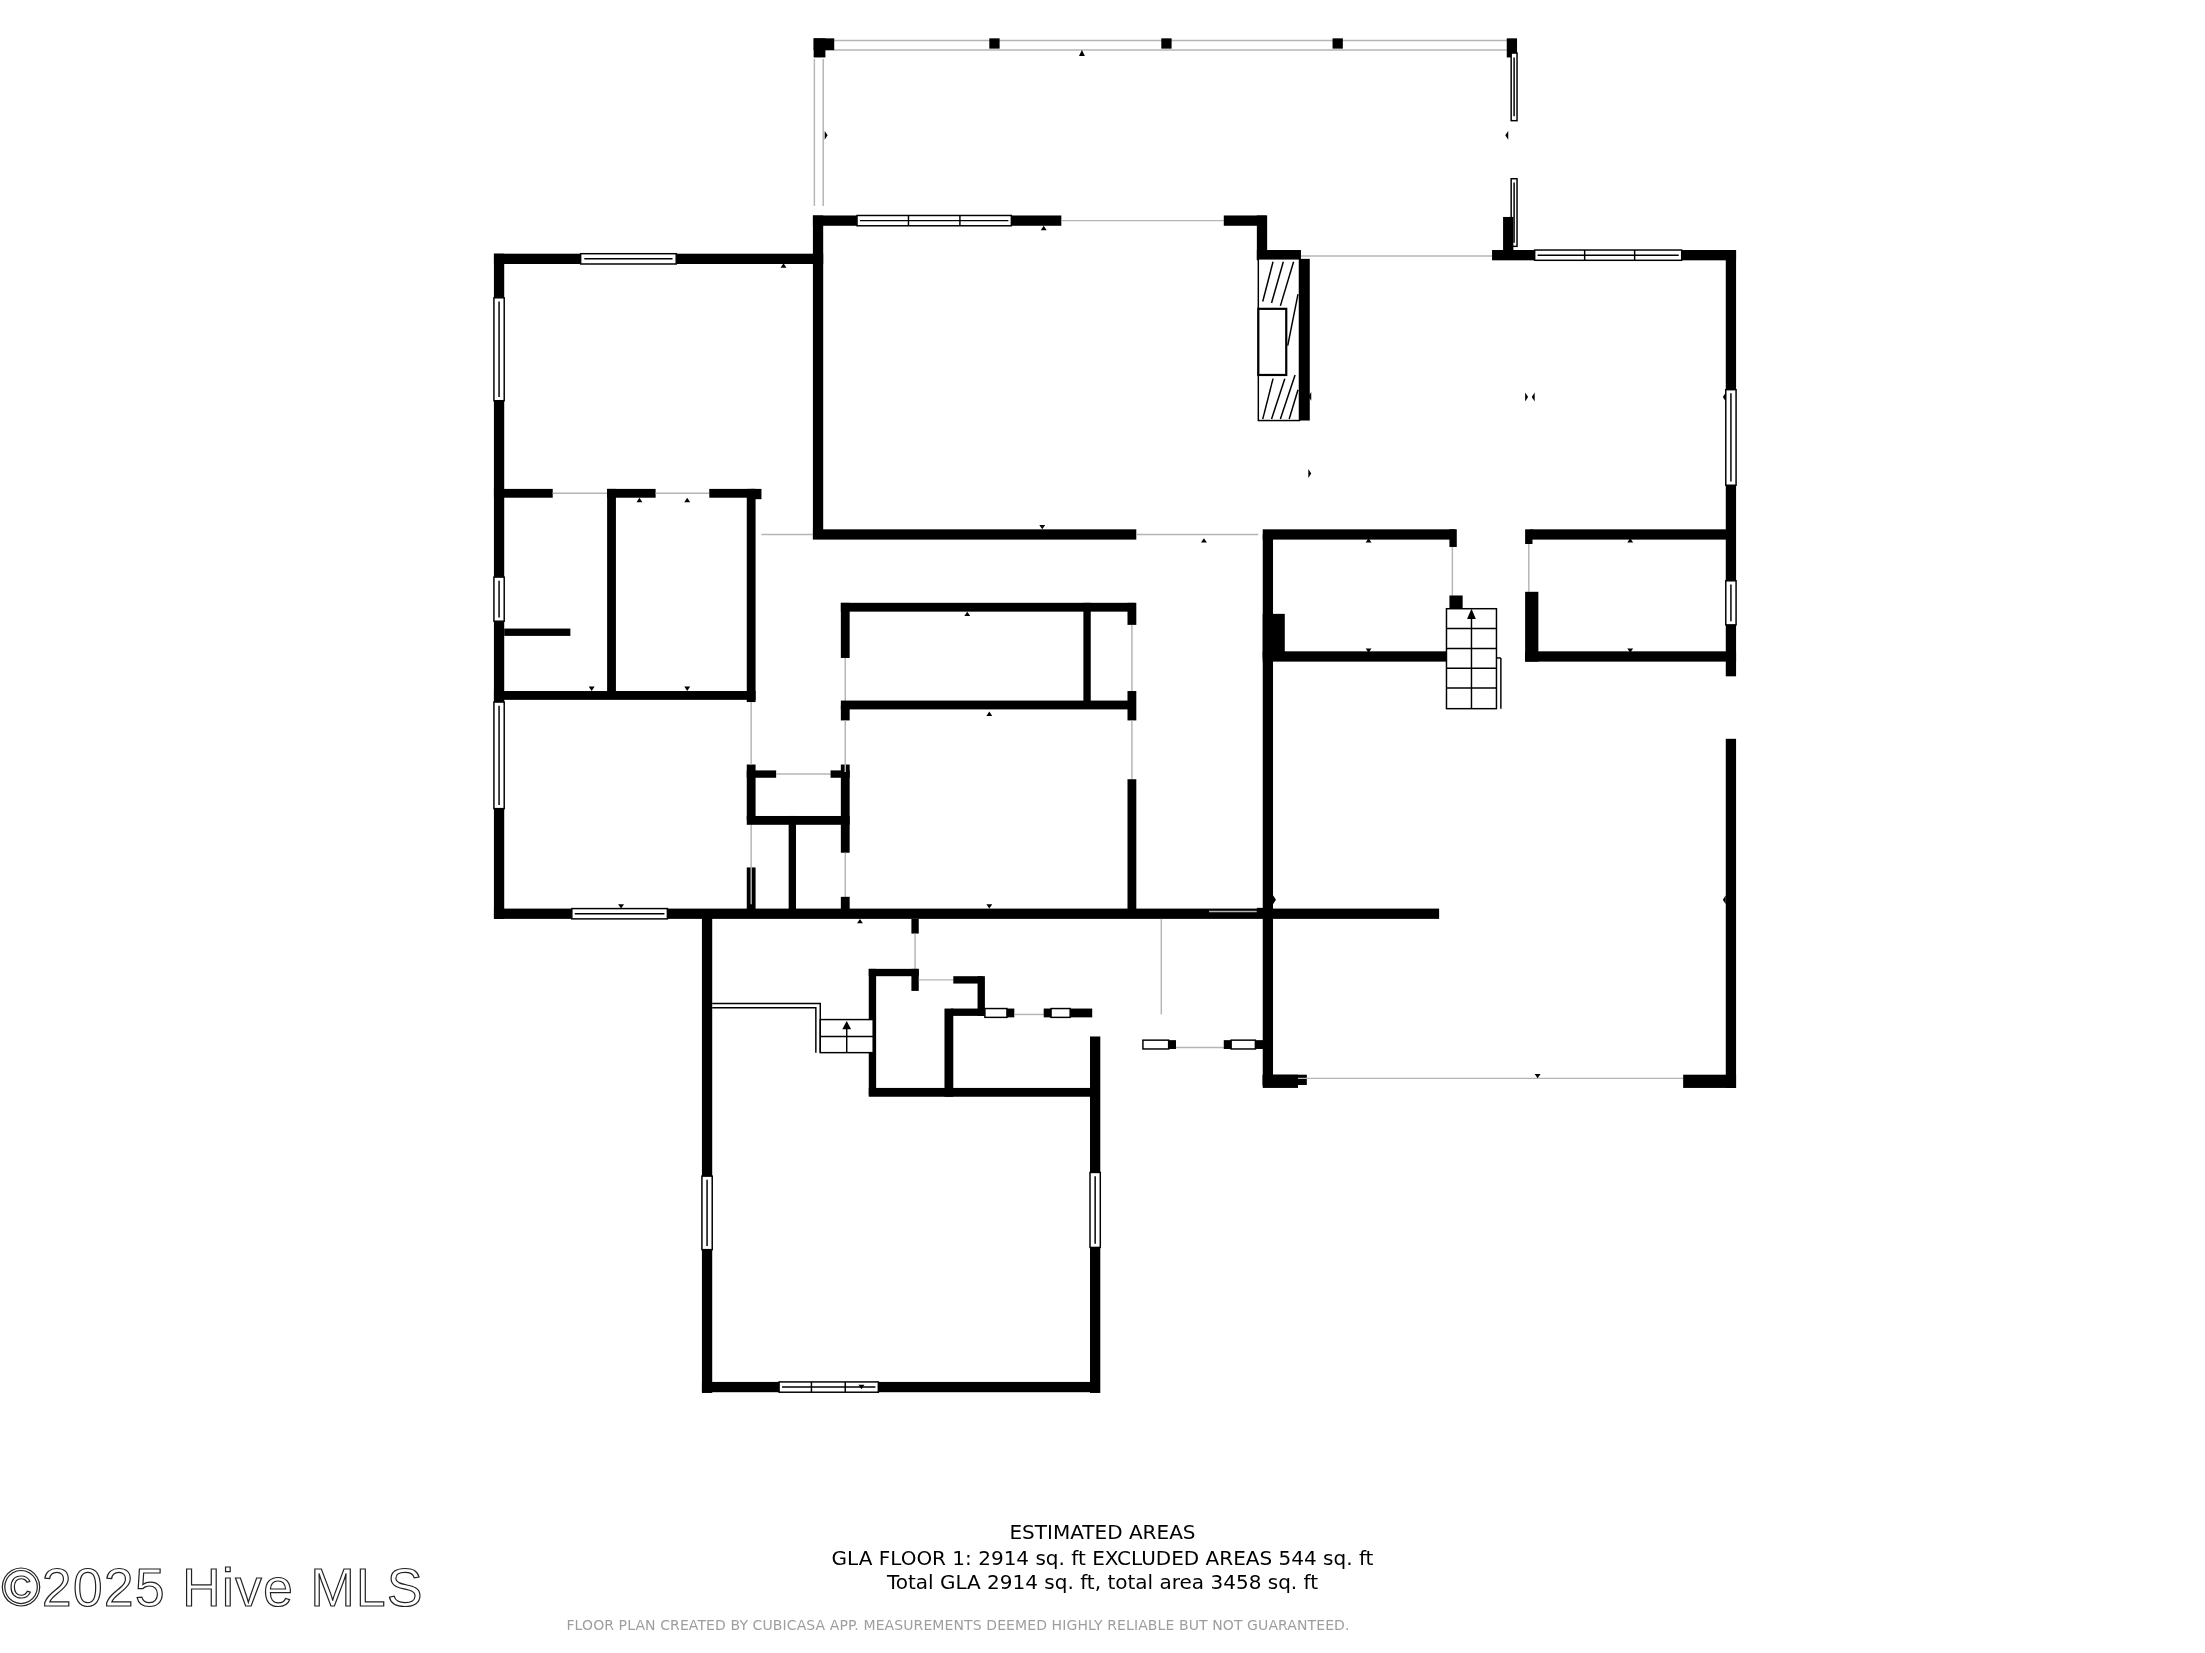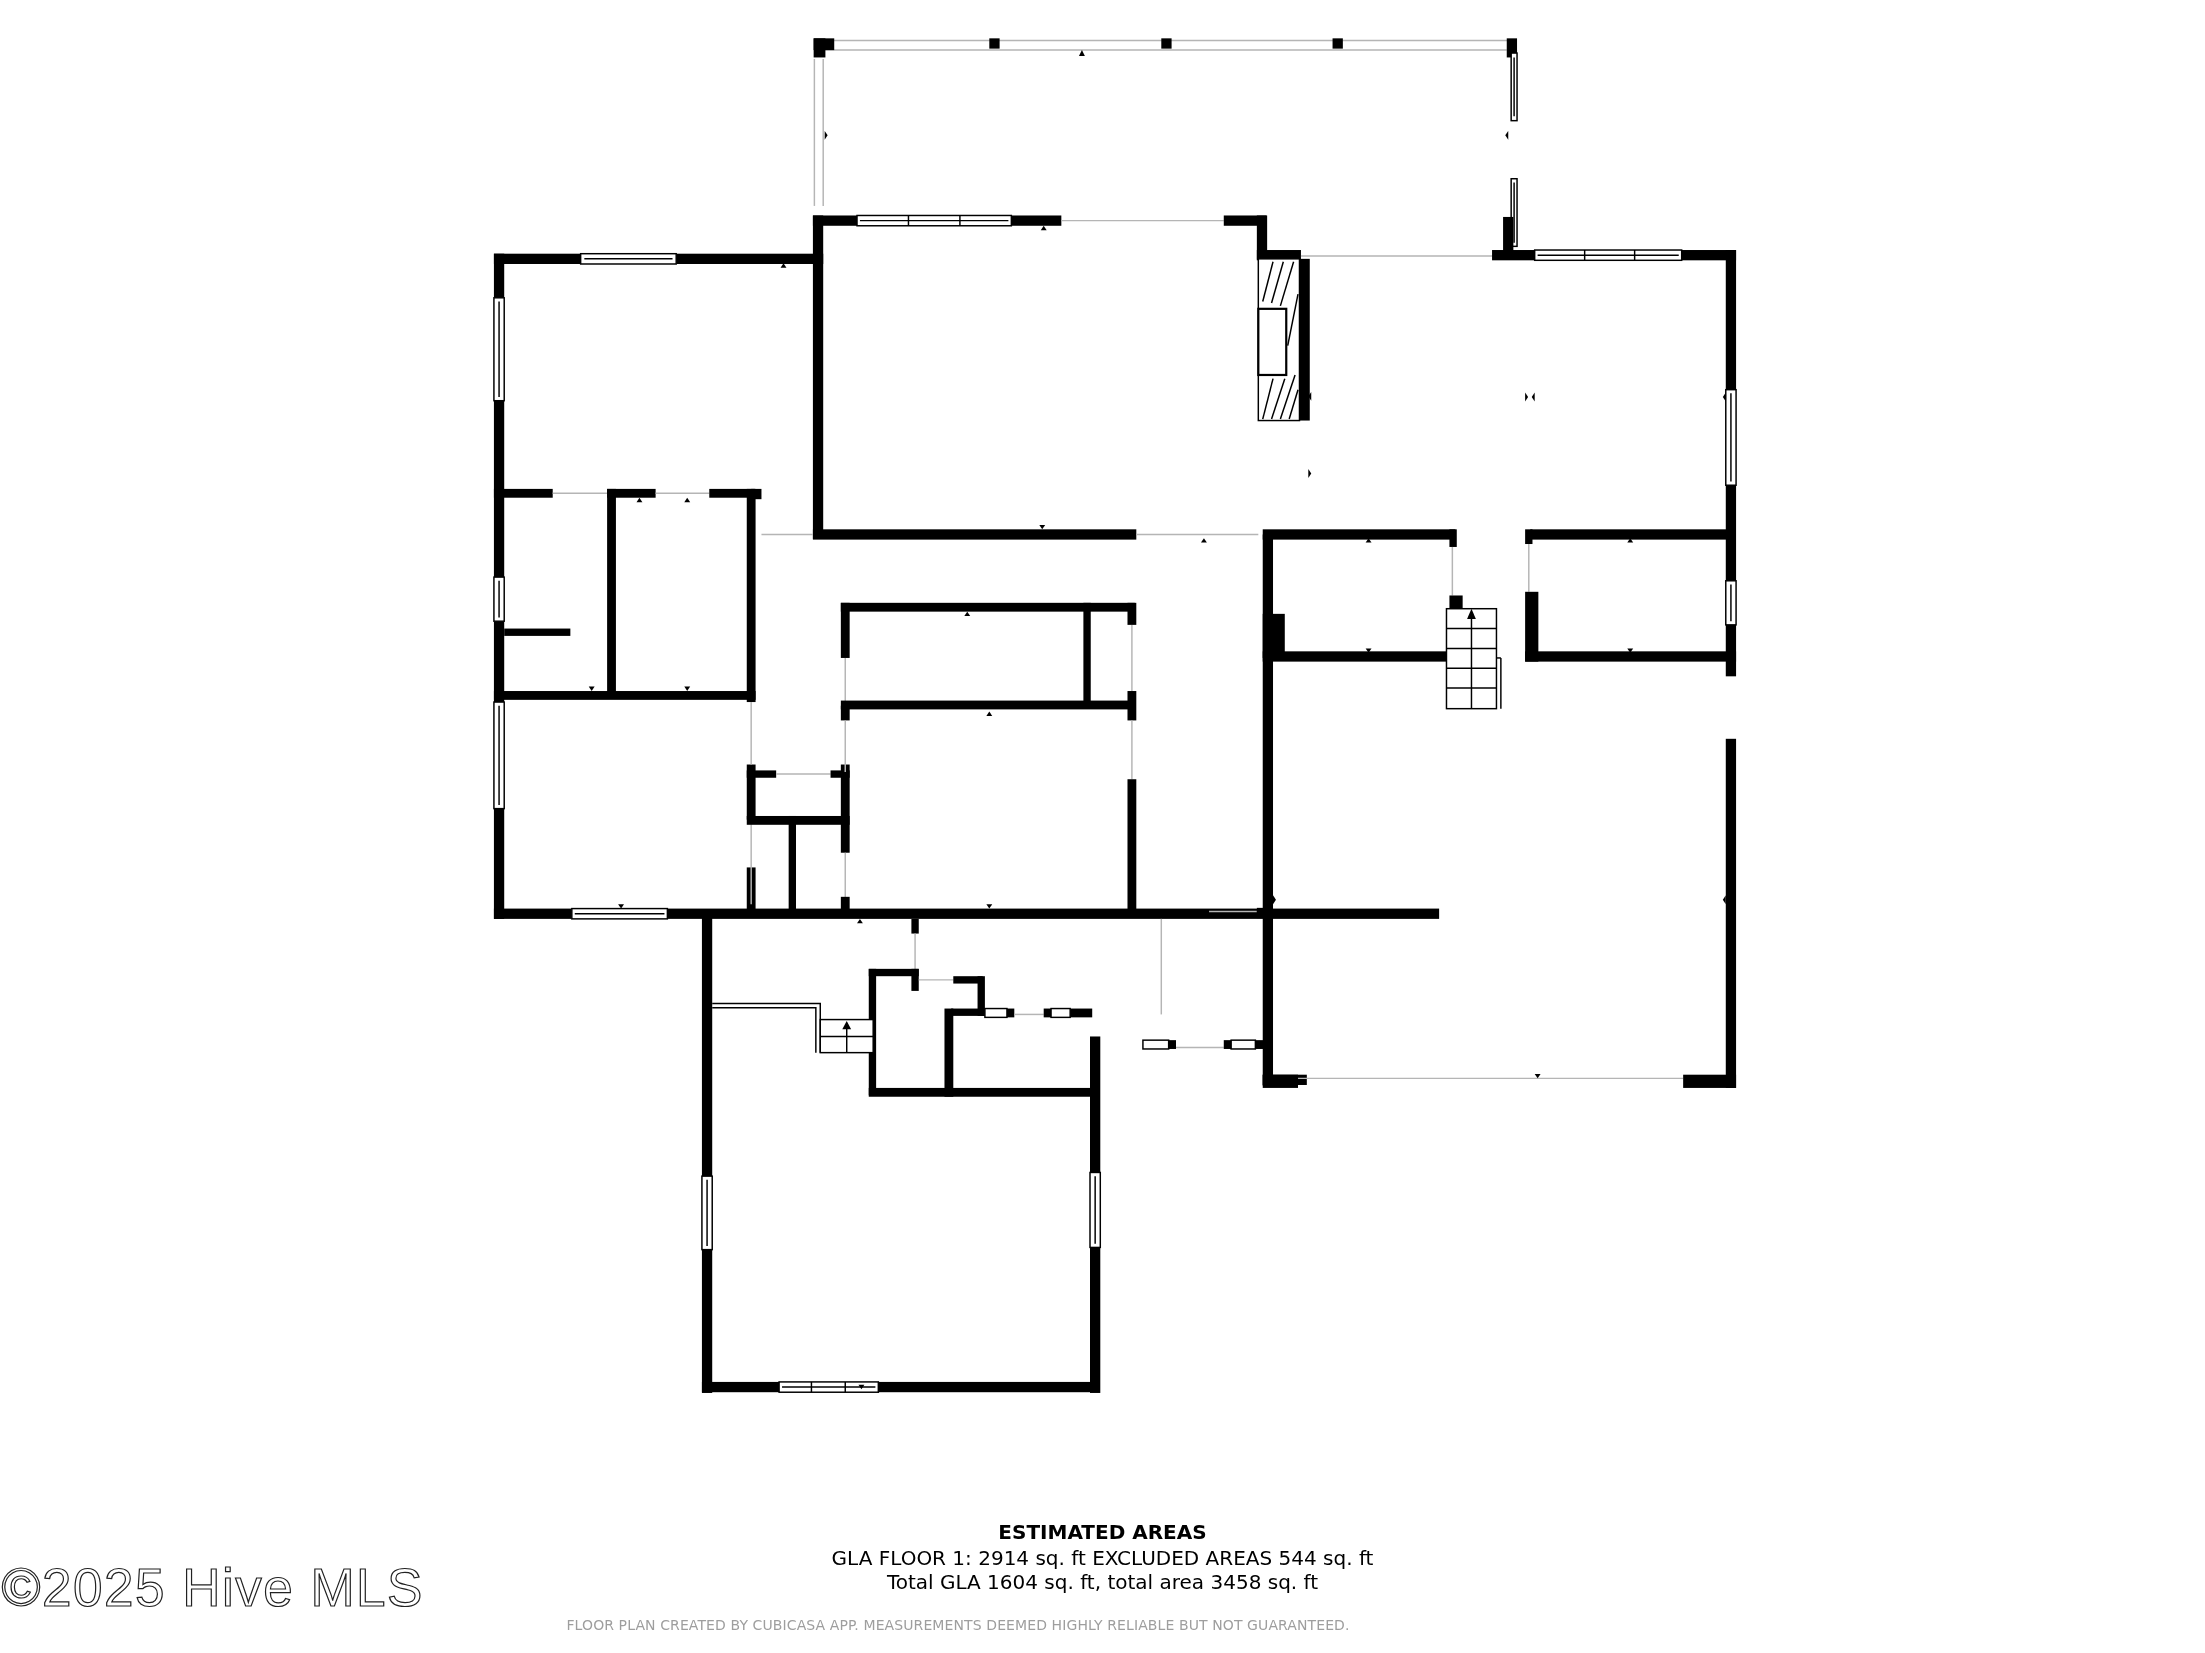--- a/index.html
+++ b/index.html
@@ -6,21 +6,21 @@
   body { width: 2205px; height: 1654px; position: relative; overflow: hidden; font-family: "DejaVu Sans", sans-serif; }
   #plan { position: absolute; left: 0; top: 0; width: 2205px; height: 1654px; }
   .wall { fill: #000000; }
   .thin { stroke: #b5b5b5; stroke-width: 2; fill: none; }
   .win { fill: #ffffff; stroke: #000000; stroke-width: 2; }
   .winline { stroke: #000000; stroke-width: 2; }
   .hatch { stroke: #000000; stroke-width: 2; fill: none; }
   .stair { fill: #ffffff; stroke: #000000; stroke-width: 2; }
   .marker { fill: #000000; }
   .areas { position: absolute; left: 0; width: 2205px; text-align: center; color: #000; }
-  .areas-title { top: 1520px; font-size: 20px; font-weight: bold; }
+  .areas-title { top: 1520px; font-size: 20px; font-weight: normal; }
   .areas-line1 { top: 1546px; font-size: 20px; }
   .areas-line2 { top: 1570px; font-size: 20px; }
   .disclaimer { position: absolute; left: 0; width: 1916px; top: 1617px; text-align: center; font-size: 14px; color: #9e9e9e; letter-spacing: 0.1px; }
   .watermark { position: absolute; left: 1.5px; top: 1557px; font-size: 53px; font-weight: 100; color: transparent; -webkit-text-stroke: 1.2px #222; font-family: "Liberation Sans", sans-serif; letter-spacing: 1.5px; }
 </style>
 </head>
 <body>
 
 <svg id="plan" viewBox="0 0 3000 2250" xmlns="http://www.w3.org/2000/svg">
 
@@ -263,16 +263,16 @@
     <polygon class="marker" points="935,677 939,683 931,683"></polygon>
     <polygon class="marker" points="805,940 809,934 801,934"></polygon>
     <polygon class="marker" points="935,940 939,934 931,934"></polygon>
     <polygon class="marker" points="845,1236 849,1230 841,1230"></polygon>
     <polygon class="marker" points="1172,1890 1176,1884 1168,1884"></polygon>
   </g>
 </svg>
 
 <div class="areas areas-title">ESTIMATED AREAS</div>
 <div class="areas areas-line1">GLA FLOOR 1: 2914 sq. ft EXCLUDED AREAS 544 sq. ft</div>
-<div class="areas areas-line2">Total GLA 1604 sq. ft, total area 3458 sq. ft</div>
+<div class="areas areas-line2">Total GLA 2914 sq. ft, total area 3458 sq. ft</div>
 <div class="disclaimer">FLOOR PLAN CREATED BY CUBICASA APP. MEASUREMENTS DEEMED HIGHLY RELIABLE BUT NOT GUARANTEED.</div>
 <div class="watermark">©2025 Hive MLS</div>
 
 
 </body></html>

